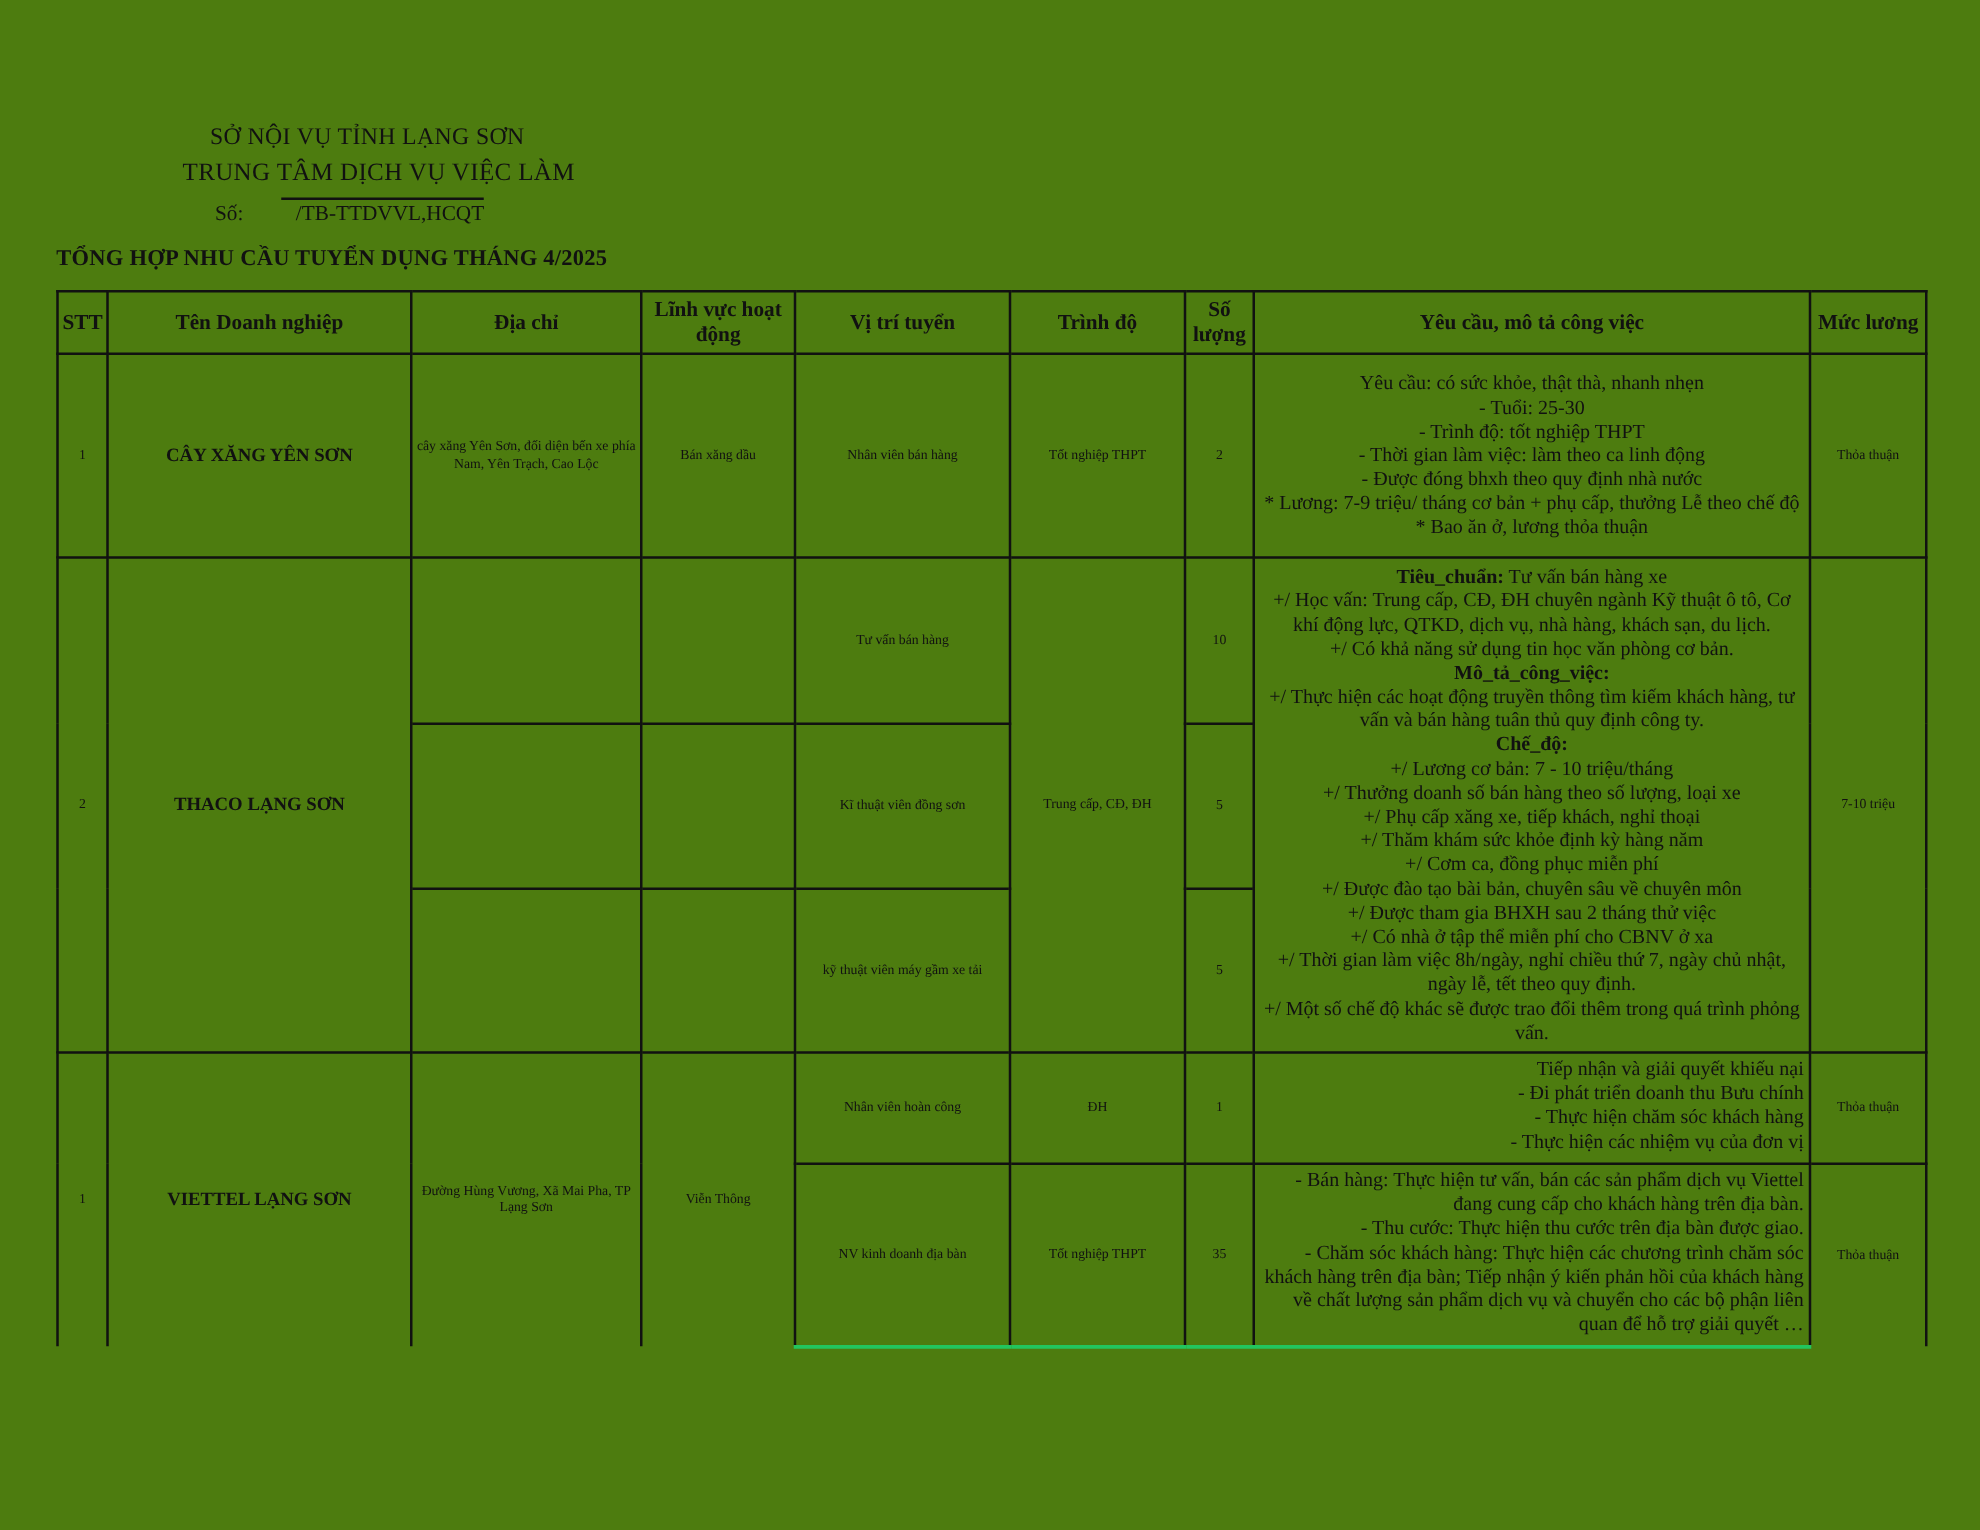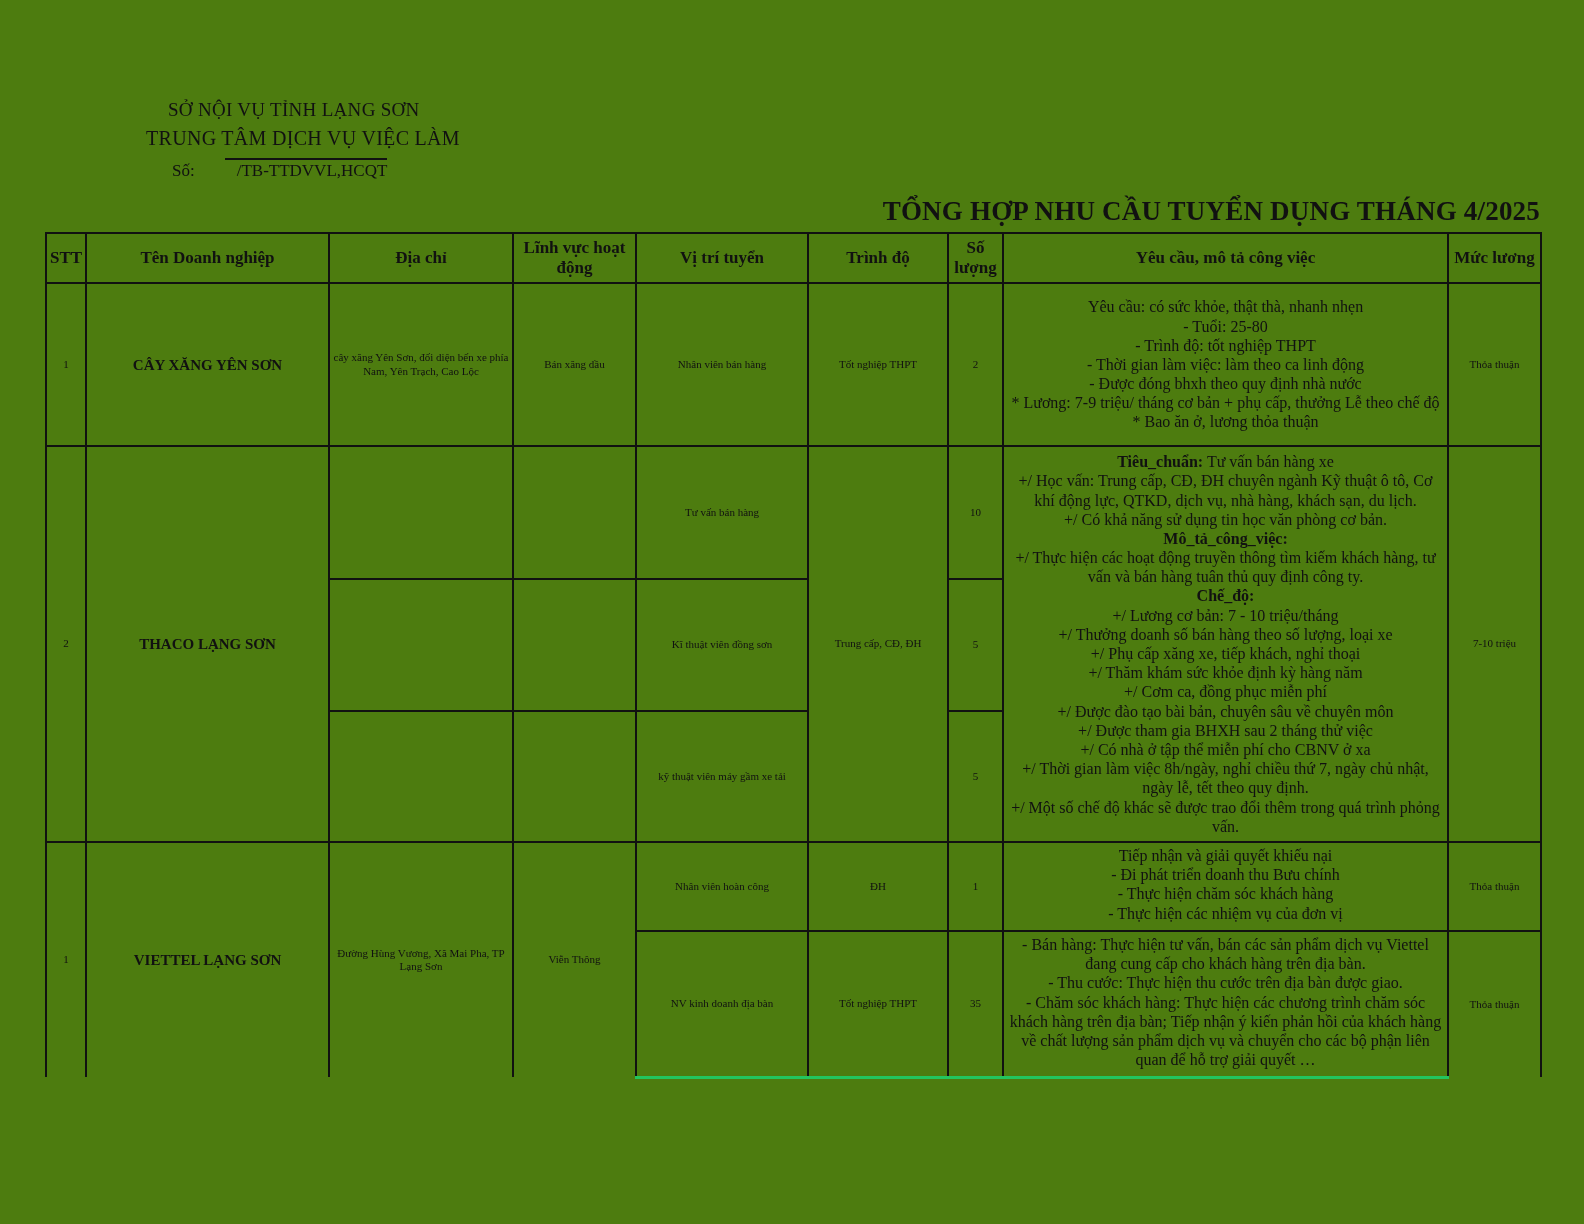--- a/index.html
+++ b/index.html
@@ -6,31 +6,31 @@
   .page {
     position:relative; width:1584px; height:1224px; background:#4d7c0f;
     font-family:"Liberation Serif","DejaVu Serif",serif; color:#111;
   }
   
   .lh-parent { position:absolute; left:168px; top:99px; font-size:19px; letter-spacing:.3px; white-space:nowrap; }
   .lh-center { position:absolute; left:146px; top:127px; font-size:20px; font-weight:normal; letter-spacing:.3px; white-space:nowrap; }
   .lh-rule   { position:absolute; left:225px; top:158px; width:162px; height:2px; background:#111; }
   .lh-docno  { position:absolute; left:172px; top:161px; font-size:17px; white-space:nowrap; }
   .lh-docno .gap { display:inline-block; width:42px; }
-  .doc-title { position:absolute; left:45px; top:196px; width:1495px; text-align:right;
-               font-size:27px; font-weight:bold; letter-spacing:.2px; }
+  .doc-title { position:absolute; left:45px; top:196px; width:1495px; text-align:left;
+               font-size:18px; font-weight:bold; letter-spacing:.2px; }
   
   table.main { position:absolute; left:45px; top:232px; width:1495px;
                border-collapse:collapse; table-layout:fixed; }
   th,td { border:2px solid #111; font-size:11px; line-height:1.2; padding:1px 3px;
           vertical-align:middle; text-align:center; word-wrap:break-word; }
   th { font-weight:bold; font-size:17px; padding:2px 1px; }
   td.company { font-weight:bold; font-size:15px; }
   td.req { font-size:16px; padding:3px 4px; }
-  td.req-left { text-align:center; vertical-align:top; }
+  td.req-left { text-align:right; vertical-align:top; }
   tr.h-header{height:50px} tr.h-r1{height:163px}
   tr.h-r2a{height:133px} tr.h-r2b{height:132px} tr.h-r2c{height:131px}
   tr.h-r3a{height:89px}  tr.h-r3b{height:146px}
   td.nb { border-bottom:none; }
   td.tb { border-bottom:3px solid #22c55e; }
 </style>
 </head>
 <body>
 
 <div class="page">
@@ -73,21 +73,21 @@
     <tr class="h-r1">
       <td>1</td>
       <td class="company">CÂY XĂNG YÊN SƠN</td>
       <td>cây xăng Yên Sơn, đối diện bến xe phía Nam, Yên Trạch, Cao Lộc</td>
       <td>Bán xăng dầu</td>
       <td>Nhân viên bán hàng</td>
       <td>Tốt nghiệp THPT</td>
       <td>2</td>
       <td class="req">
             <div class="req-line">Yêu cầu: có sức khỏe, thật thà, nhanh nhẹn</div>
-            <div class="req-line">- Tuổi: 25-80</div>
+            <div class="req-line">- Tuổi: 25-30</div>
             <div class="req-line">- Trình độ: tốt nghiệp THPT</div>
             <div class="req-line">- Thời gian làm việc: làm theo ca linh động</div>
             <div class="req-line">- Được đóng bhxh theo quy định nhà nước</div>
             <div class="req-line">* Lương: 7-9 triệu/ tháng cơ bản + phụ cấp, thưởng Lễ theo chế độ</div>
             <div class="req-line">* Bao ăn ở, lương thỏa thuận</div>
           </td>
       <td>Thỏa thuận</td>
     </tr>
 
     <tr class="h-r2a">

